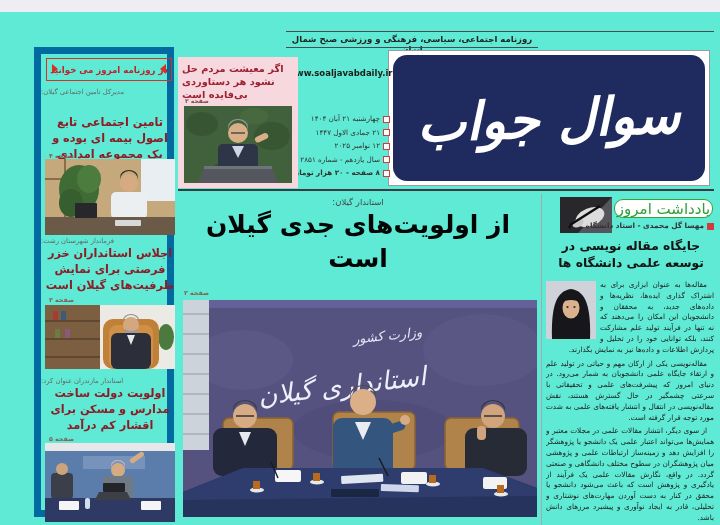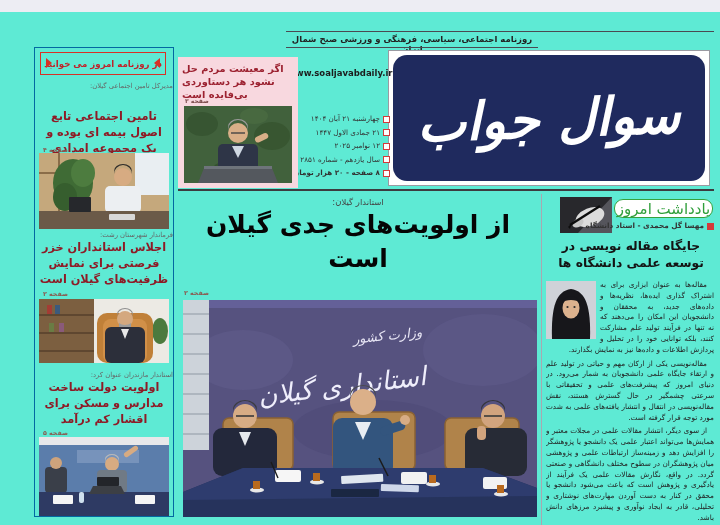--- a/index.html
+++ b/index.html
@@ -26,28 +26,28 @@
   .sq.fill{background:#d43a3a;}
   
   .flash{left:178px;top:57px;width:120px;height:131px;background:#f8d8df;}
   .flash-h{padding:5px 4px 0 4px;font-size:9.8px;line-height:13px;font-weight:bold;
            color:#9c2130;text-align:left;direction:rtl;}
   .flash-page{position:absolute;left:7px;top:40px;font-size:6px;color:#7a4a4a;font-weight:bold;direction:rtl;}
   .flash-photo{position:absolute;left:6px;top:49px;width:108px;height:77px;}
   
   .hrule{left:178px;top:189px;width:536px;height:2px;background:#3c3c40;}
   
-  .leftcol{left:34px;top:47px;width:140px;height:470px;border:1px solid #0369a1;box-sizing:border-box;}
+  .leftcol{left:34px;top:47px;width:140px;height:470px;border:7px solid #0369a1;box-sizing:border-box;}
   .lc-head{position:absolute;left:5px;top:4px;width:126px;height:23px;border:1.5px solid #d93025;
            box-sizing:border-box;display:flex;align-items:center;justify-content:center;}
   .lc-head-t{font-size:8.6px;font-weight:bold;color:#c0222a;direction:rtl;white-space:nowrap;}
   .tri-r{position:absolute;width:0;height:0;border-top:5px solid transparent;border-bottom:5px solid transparent;}
   .tri-point-right{border-left:6px solid #d93025;}
   .tri-point-left{border-right:6px solid #d93025;}
-  .kicker{font-size:6.8px;color:#666;text-align:right;direction:rtl;white-space:nowrap;}
+  .kicker{font-size:6.8px;color:#666;text-align:left;direction:rtl;white-space:nowrap;}
   .lc-hl{font-size:11.3px;line-height:16px;font-weight:bold;color:#8e1b26;text-align:center;direction:rtl;}
   .pageref{font-size:6.3px;color:#8a5a50;font-weight:bold;direction:rtl;}
   .lc-photo{position:absolute;left:4px;width:130px;}
   
   .lead-kicker{left:178px;top:197px;width:360px;font-size:8.5px;color:#444;text-align:center;direction:rtl;}
   .lead-hl{left:178px;top:208px;width:360px;text-align:center;direction:rtl;color:#050505;
            font-weight:800;font-size:25px;line-height:34px;letter-spacing:-0.5px;}
   .lead-page{left:184px;top:289px;}
   .lead-photo{left:183px;top:300px;width:354px;height:217px;}
   

